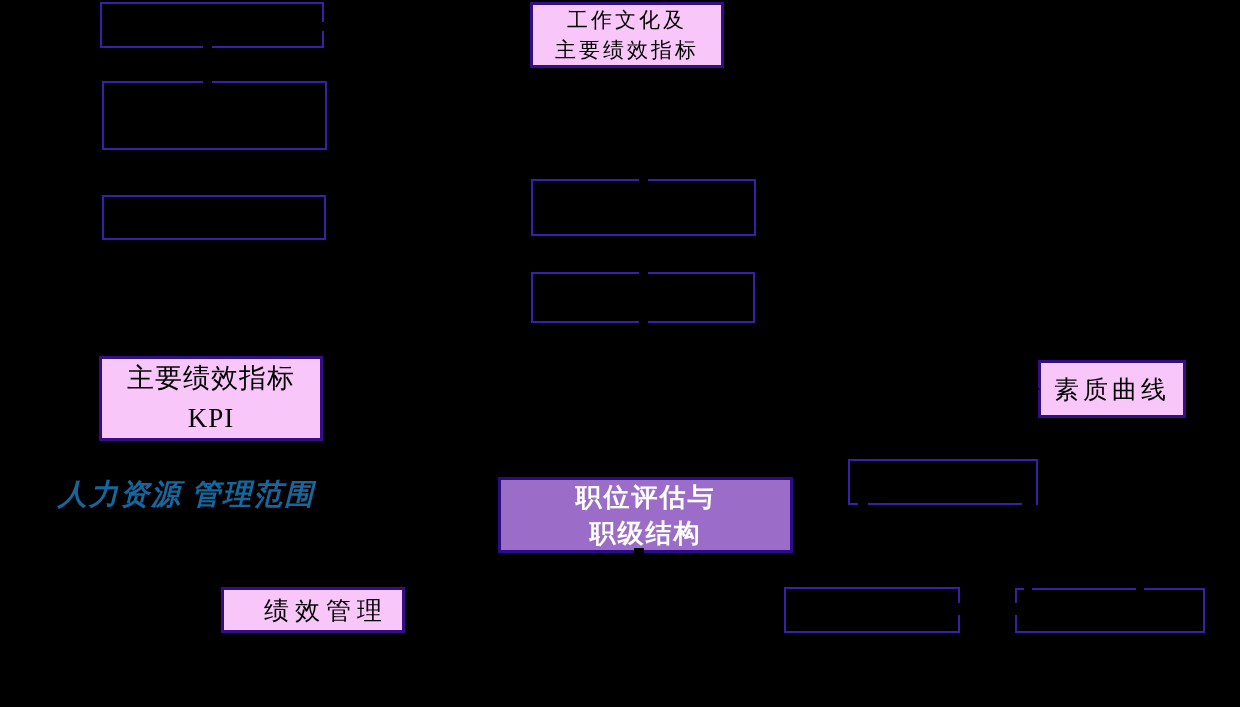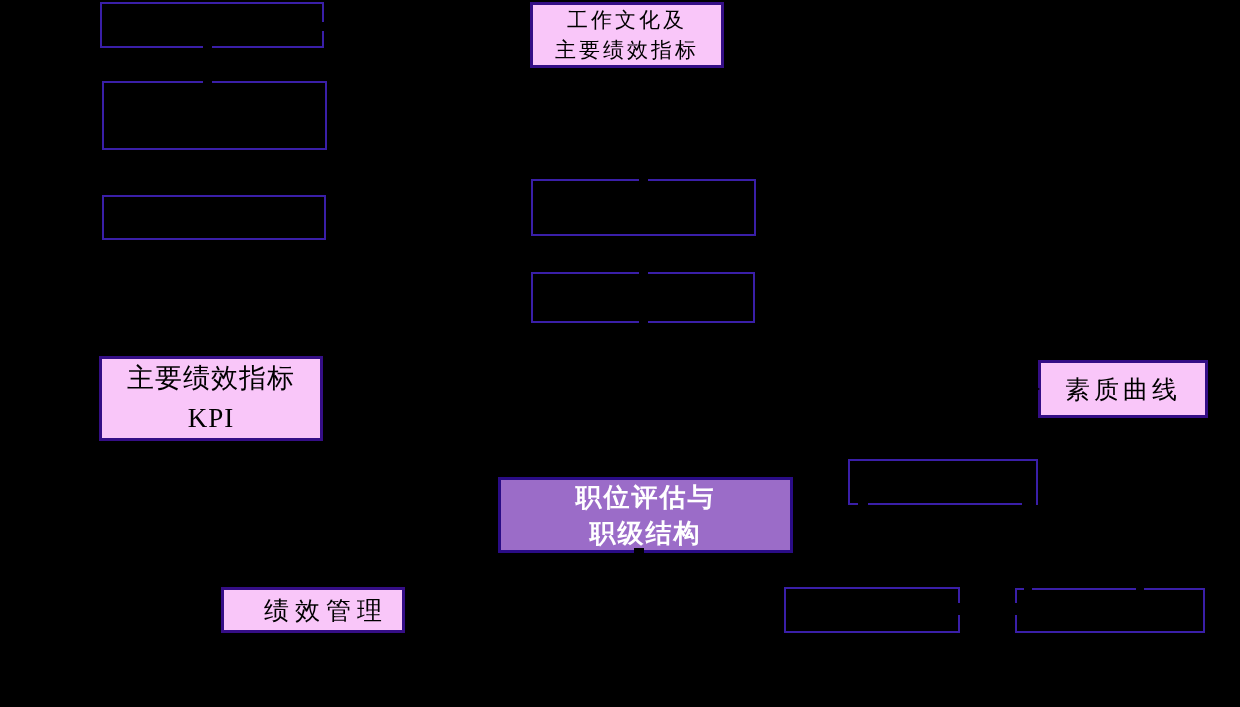--- a/index.html
+++ b/index.html
@@ -54,21 +54,21 @@
   #b-c1  { left: 531px; top: 179px; width: 225px; height: 57px; }
   #b-c2  { left: 531px; top: 272px; width: 224px; height: 51px; }
   #b-r   { left: 848px; top: 459px; width: 190px; height: 46px; }
   #b-br1 { left: 784px; top: 587px; width: 176px; height: 46px; }
   #b-br2 { left: 1015px; top: 588px; width: 190px; height: 45px; }
 
   #b-culture { left: 530px; top: 2px; width: 194px; height: 66px;
                font-size: 21px; letter-spacing: 3px; line-height: 1.45; }
   #b-kpi     { left: 99px; top: 343px; width: 224px; height: 85px;
                font-size: 27px; letter-spacing: 1px; line-height: 1.45; margin-top: 13px; }
-  #b-qc      { left: 1038px; top: 360px; width: 170px; height: 58px;
+  #b-qc      { left: 1038px; top: 360px; width: 148px; height: 58px;
                font-size: 25px; letter-spacing: 4px; }
   #b-perf    { left: 221px; top: 587px; width: 184px; height: 46px;
                font-size: 25px; letter-spacing: 6px; padding-left: 26px; }
 
   #b-ja   { left: 527px; top: 357px; width: 224px; height: 77px;
             font-size: 27px; letter-spacing: 3px; }
   #b-je   { left: 498px; top: 477px; width: 295px; height: 76px;
             font-size: 26px; letter-spacing: 2px; line-height: 1.4; justify-content: center; }
   #b-comp { left: 534px; top: 587px; width: 180px; height: 46px;
             font-size: 25px; letter-spacing: 4px; }
@@ -152,20 +152,24 @@
     <span class="line">绩效管理</span>
   </div>
 
 
   <div class="box purple" id="b-je">
     <span class="line">职位评估与</span>
     <span class="line">职级结构</span>
   </div>
 
 
+  <div class="scope-caption">
+    <span class="line">人力资源</span>
+    <span class="line">管理范围</span>
+  </div>
 
   <div class="gap" id="g1"></div>
   <div class="gap" id="g2"></div>
   <div class="gap" id="g3"></div>
   <div class="gap" id="g4"></div>
   <div class="gap" id="g5"></div>
   <div class="gap" id="g6"></div>
   <div class="gap" id="g7"></div>
   <div class="gap" id="g8"></div>
   <div class="gap" id="g9"></div>

